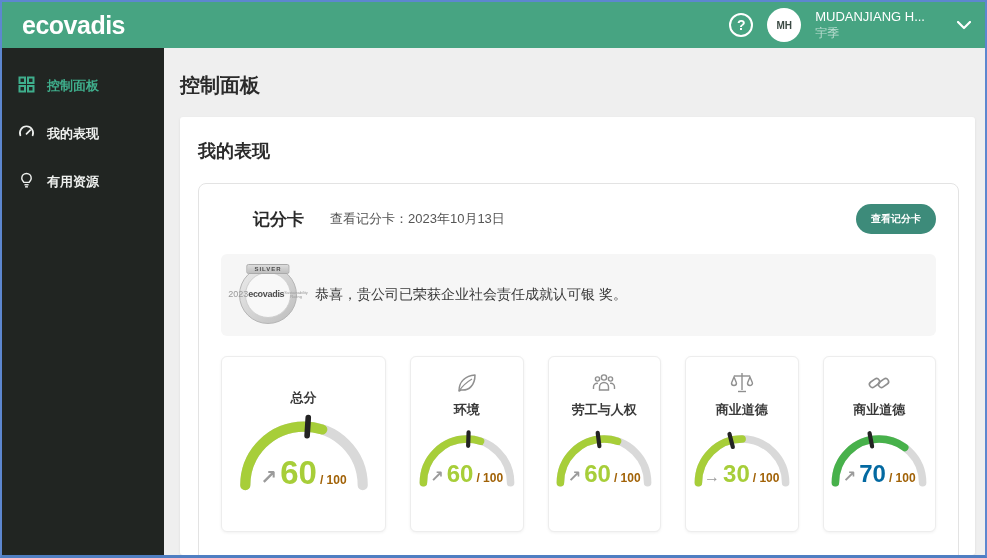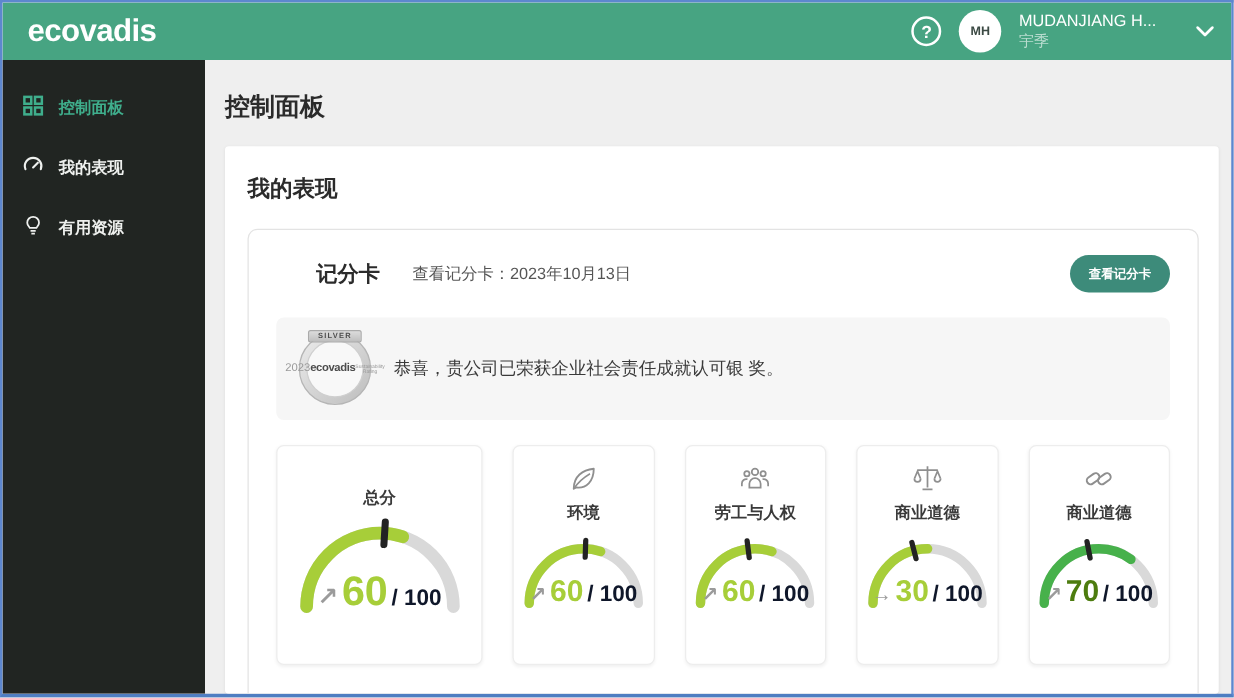--- a/index.html
+++ b/index.html
@@ -55,21 +55,21 @@
   .glabel { font-size:13px; font-weight:bold; color:#3a3a3a; margin-top:4px; }
   .gcard-main .glabel { margin-top:32px; }
   .gauge { position:relative; margin-top:10px; width:104px; }
   .gcard-main .gauge { width:140px; margin-top:6px; }
   .gauge svg { display:block; width:100%; }
   .gscore { position:absolute; bottom:0; left:50%; transform:translateX(-50%); white-space:nowrap; display:flex; align-items:baseline; gap:3px; }
   .gtrend { color:#9b9b9b; font-size:16px; font-weight:bold; }
   .g-val { font-size:24px; font-weight:bold; }
   .gcard-main .gtrend { font-size:20px; }
   .gcard-main .g-val { font-size:33px; }
-  .gmax { font-size:18px; font-weight:bold; color:#0f172a; }
+  .gmax { font-size:12px; font-weight:bold; color:#a16207; }
 </style>
 </head>
 <body>
 
 <div class="frame">
 
   <div class="topbar">
     <div class="logo">ecovadis</div>
     <div class="topbar-right">
       <div class="help-btn">?</div>
@@ -256,21 +256,21 @@
               </div>
               <div class="glabel">商业道德</div>
               <div class="gauge">
                 <svg viewBox="0 0 124 70">
                     <path d="M 10 64 A 52 52 0 0 1 114 64" fill="none" stroke="#d9d9d9" stroke-width="9" stroke-linecap="round"></path>
                     <path d="M 10 64 A 52 52 0 0 1 114 64" fill="none" stroke="#47b14b" stroke-width="9" stroke-linecap="round" stroke-dasharray="114.35397259066848 163.36281798666926"></path>
                     <line x1="53.75522215822811" y1="20.7793609679377" x2="50.75712112485652" y2="5.062764956278684" stroke="#232323" stroke-width="5" stroke-linecap="round"></line>
                   </svg>
                 <div class="gscore">
                   <span class="gtrend">↗</span>
-                  <span class="g-val" style="color: #4d7c0f;">70</span>
+                  <span class="g-val" style="color: #0369a1;">70</span>
                   <span class="gmax">/ 100</span>
                 </div>
               </div>
             </div>
 
           </div>
         </div>
       </div>
     </div>
   </div>

